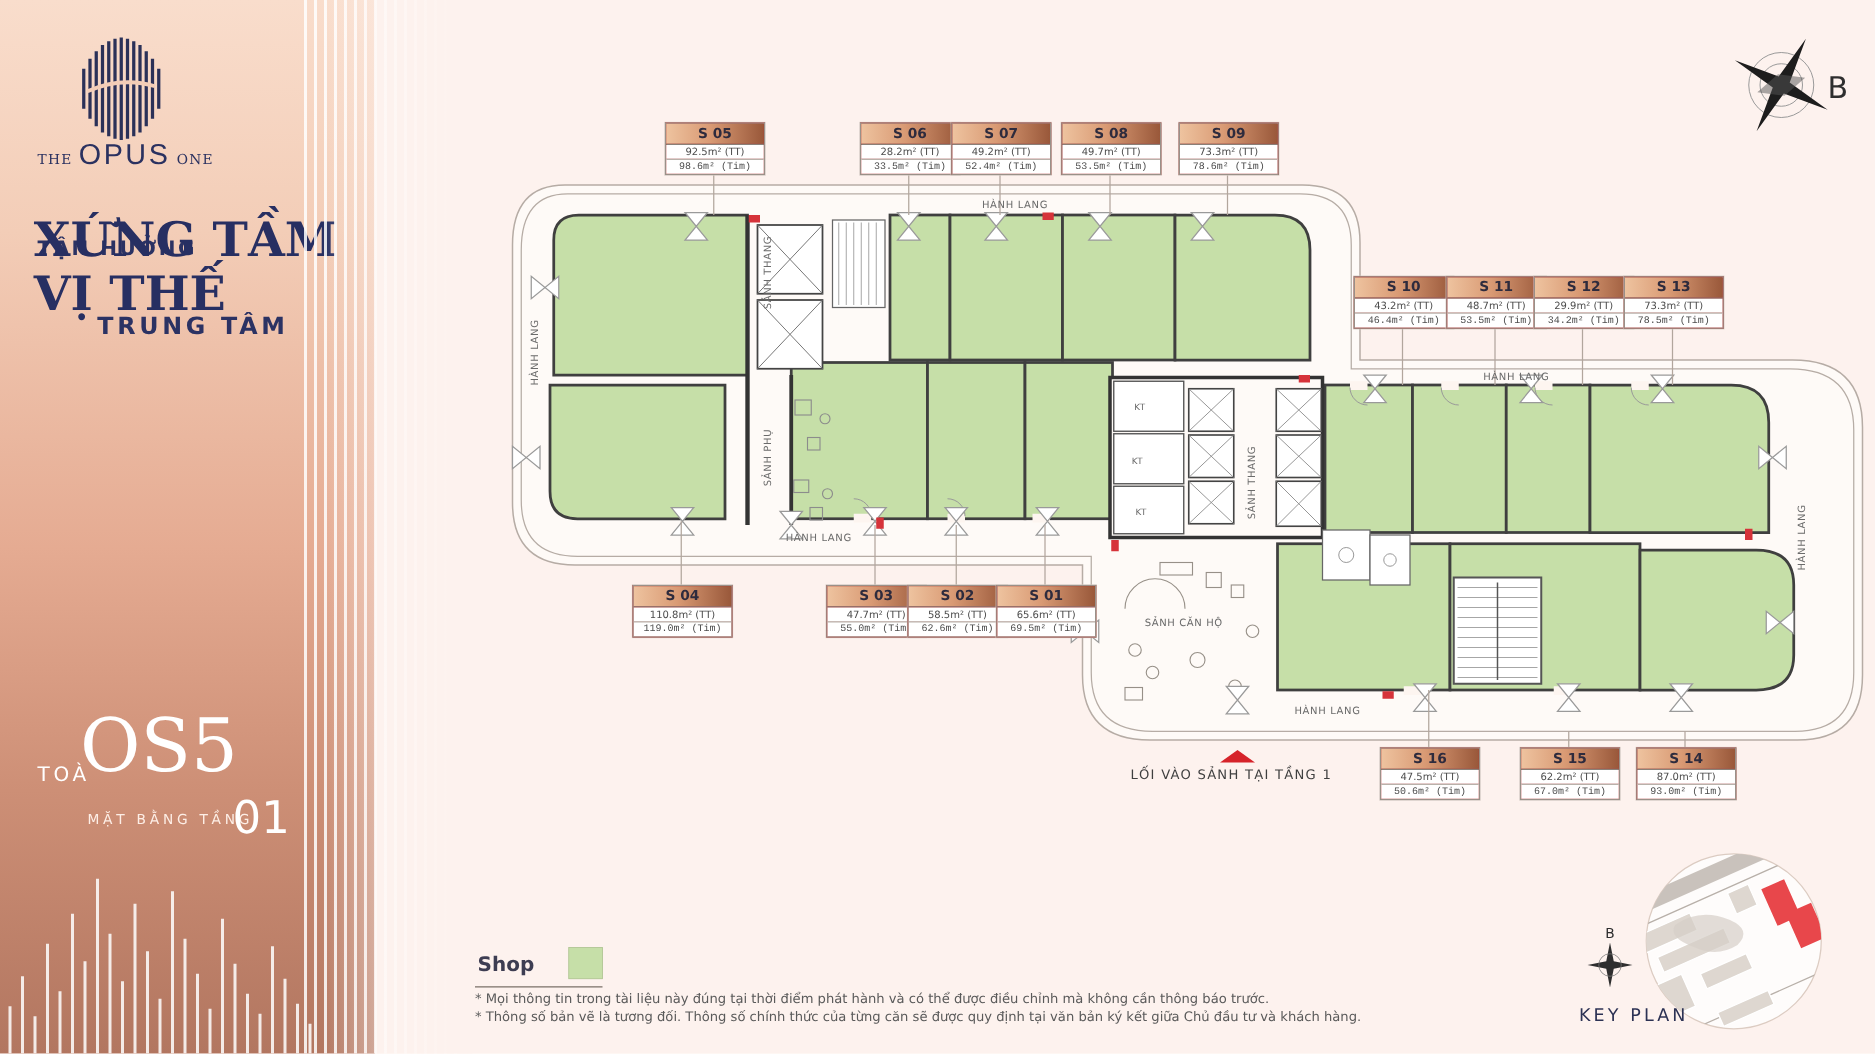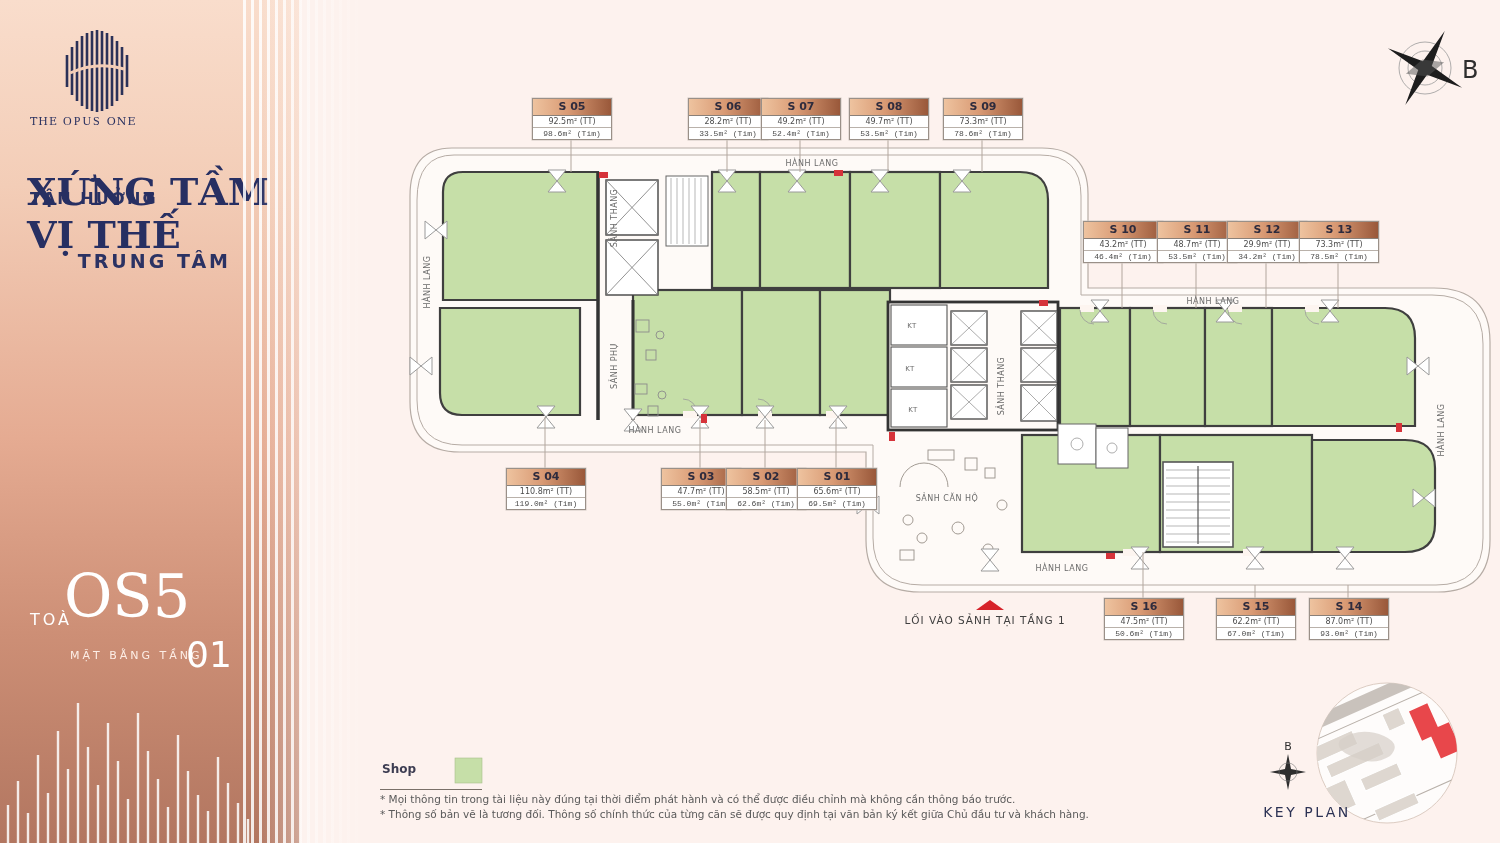--- a/index.html
+++ b/index.html
@@ -7,21 +7,21 @@
         font-family:"DejaVu Sans","Liberation Sans",sans-serif;}
   
   .sidebar{position:absolute;left:0;top:0;width:300px;height:843px;
            background:linear-gradient(180deg,#f9ddcc 0%,#f3cdb7 22%,#e5ab92 52%,#cd8f76 75%,#b27660 100%);}
   .stripes{position:absolute;left:238px;top:0;width:128px;height:843px;
            background:repeating-linear-gradient(90deg,rgba(255,255,255,0) 0 5px,rgba(255,255,255,.85) 5px 8px);}
   .stripefade{position:absolute;left:258px;top:0;width:120px;height:843px;
            background:linear-gradient(90deg,rgba(253,242,238,0) 0%,#fdf2ee 88%);}
   .brandline{position:absolute;left:30px;top:110px;color:#2a3160;white-space:nowrap;}
   .brandline .b-the{font-size:11px;letter-spacing:1px;font-family:"DejaVu Serif","Liberation Serif",serif;}
-  .brandline .b-opus{font-size:12px;letter-spacing:2px;font-family:Liberation Serif, serif;}
+  .brandline .b-opus{font-size:23px;letter-spacing:2px;font-family:Liberation Sans, sans-serif;}
   .brandline .b-one{font-size:11px;letter-spacing:1px;font-family:"DejaVu Serif","Liberation Serif",serif;}
   .t-tag1{position:absolute;left:30px;top:149px;font-size:16px;font-weight:600;letter-spacing:2px;color:#2b3263;margin-top:40px;}
   .t-tag2{position:absolute;left:27px;top:169px;font-size:38px;font-weight:bold;color:#272f62;
           font-family:"DejaVu Serif","Liberation Serif",serif;}
   .t-tag3{position:absolute;left:27px;top:212px;width:202px;text-align:left;font-size:38px;font-weight:bold;
           color:#272f62;font-family:"DejaVu Serif","Liberation Serif",serif;}
   .t-tag4{position:absolute;left:27px;top:250px;width:204px;text-align:right;font-size:19px;font-weight:bold;
           letter-spacing:3px;color:#2b3263;}
   .t-toa{position:absolute;left:30px;top:610px;font-size:16px;letter-spacing:3px;color:#fff;}
   .t-os5{position:absolute;left:64px;top:562px;font-size:59px;color:#fff;
@@ -34,21 +34,21 @@
        font-family:"DejaVu Sans","Liberation Sans",sans-serif;background:#b91c1c;}
   .tag-h{height:16px;line-height:16px;text-align:center;font-size:11px;font-weight:bold;color:#2e2b3d;
          background:linear-gradient(90deg,#eec39f 0%,#d99a74 45%,#99583a 100%);border-bottom:0.5px solid #8a8078;}
   .tag-r{height:11px;line-height:11px;text-align:center;font-size:8px;color:#4c4c4c;background:#fff;}
   .tag-r + .tag-r{border-top:0.5px solid #b9b1aa;font-family:Liberation Mono, monospace;}
   .entr-text{position:absolute;left:885px;top:614px;width:200px;text-align:center;font-size:10.5px;
              letter-spacing:1px;color:#3f3f3f;}
   .entr-tri{position:absolute;left:976px;top:600px;width:0;height:0;border-left:14px solid transparent;
             border-right:14px solid transparent;border-bottom:10px solid #d6232a;}
   
-  .legend-shop{position:absolute;left:382px;top:762px;font-size:12px;font-weight:bold;color:#3d3d52;}
+  .legend-shop{position:absolute;left:382px;top:762px;font-size:16px;font-weight:bold;color:#3d3d52;}
   .legend-line{position:absolute;left:380px;top:789px;width:102px;height:1px;background:#7a7068;}
   .note{position:absolute;left:380px;font-size:10.5px;color:#5a5a5a;width:1000px;}
   .note1{top:793px;} .note2{top:808px;}
 </style>
 </head>
 <body>
 
 <div class="page">
 
   <div class="sidebar">

